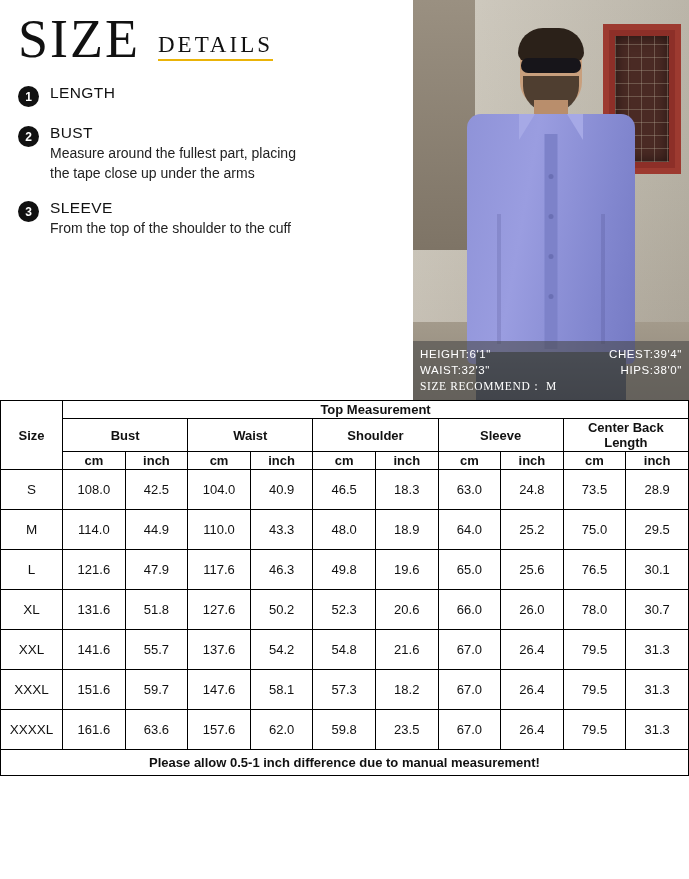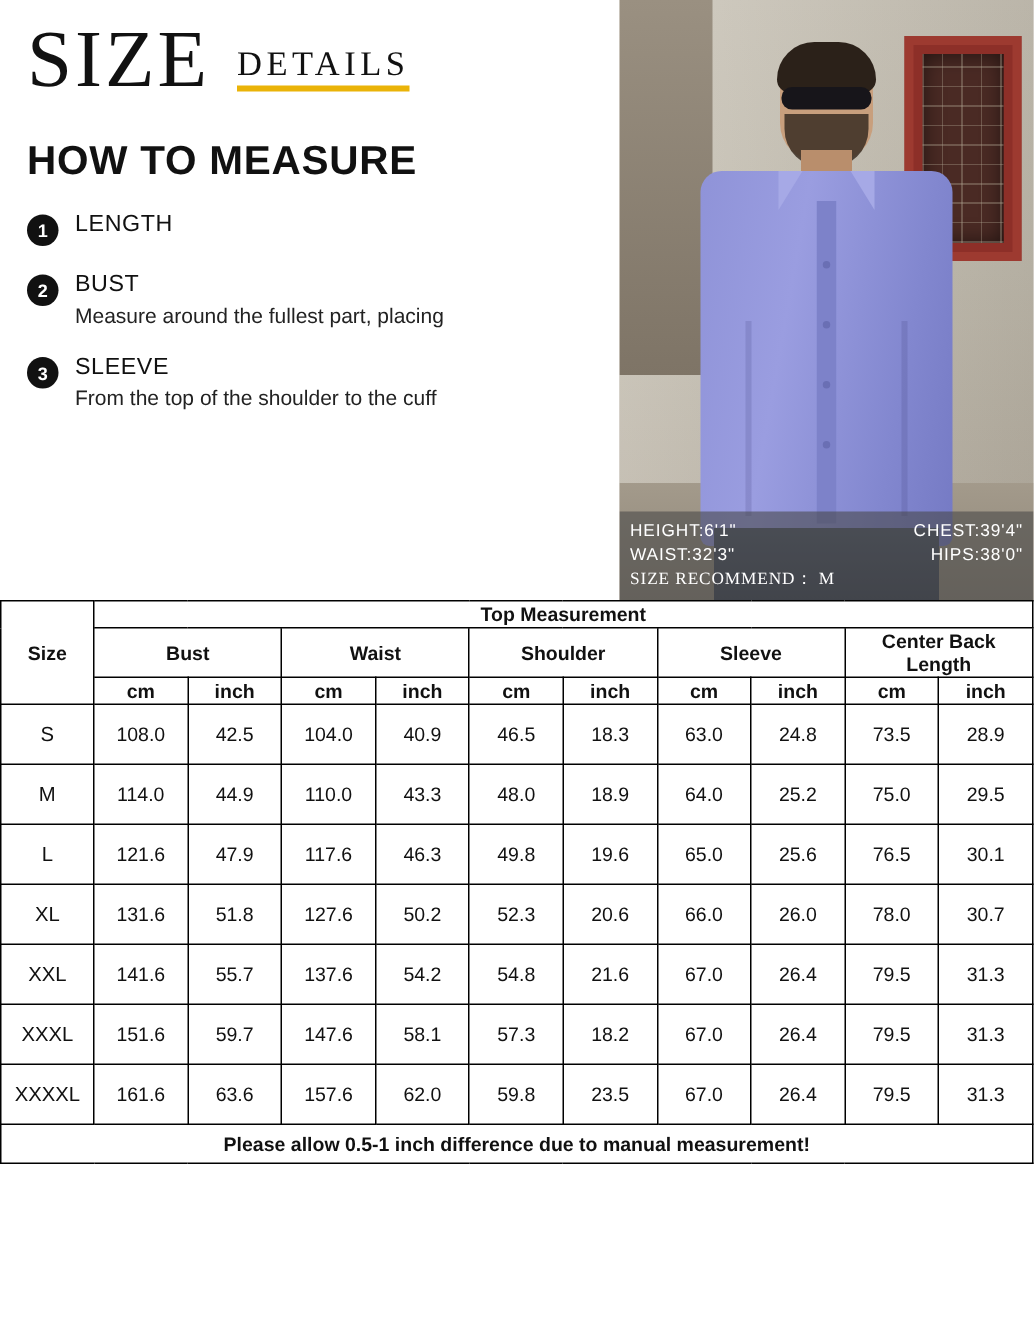--- a/index.html
+++ b/index.html
@@ -52,21 +52,21 @@
     color: #111;
   }
   .details-word {
     font-family: "Liberation Serif", serif;
     font-size: 23px;
     line-height: 23px;
     letter-spacing: 3px;
     margin-left: 18px;
     margin-bottom: 5px;
     padding-bottom: 3px;
-    border-bottom: 4px solid #eab308;
+    border-bottom: 2px solid #eab308;
     color: #111;
   }
 
   .how-title {
     margin-top: 26px;
     font-size: 27px;
     font-weight: bold;
     letter-spacing: 0.5px;
     color: #111;
   }
@@ -361,36 +361,36 @@
 <div class="page">
 
   <div class="top">
 
     <div class="left-panel">
       <div class="size-title-row">
         <div class="size-word">SIZE</div>
         <div class="details-word">DETAILS</div>
       </div>
 
-      <div class="how-title">HOW TO MEASURE</div>
 
       <div class="measure-list">
 
         <div class="measure-item">
           <div class="num-badge">1</div>
           <div class="measure-text">
             <div class="measure-label">LENGTH</div>
           </div>
         </div>
 
         <div class="measure-item">
           <div class="num-badge">2</div>
           <div class="measure-text">
             <div class="measure-label">BUST</div>
             <div class="measure-desc">Measure around the fullest part, placing</div>
+            <div class="measure-desc">the tape close up under the arms</div>
           </div>
         </div>
 
         <div class="measure-item">
           <div class="num-badge">3</div>
           <div class="measure-text">
             <div class="measure-label">SLEEVE</div>
             <div class="measure-desc">From the top of the shoulder to the cuff</div>
           </div>
         </div>

